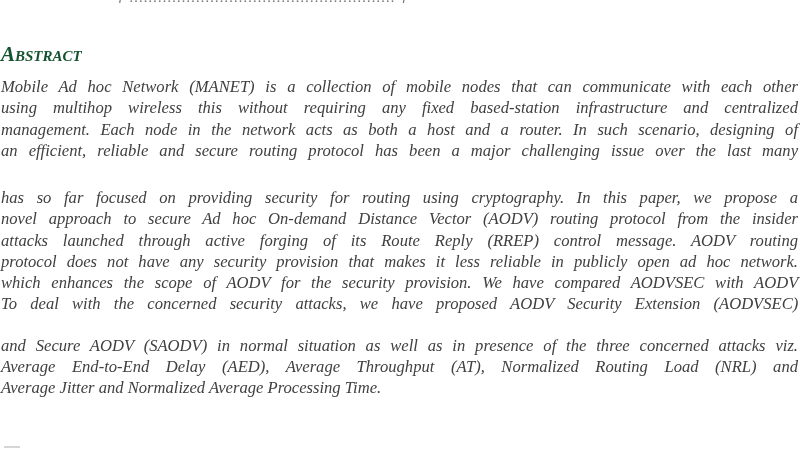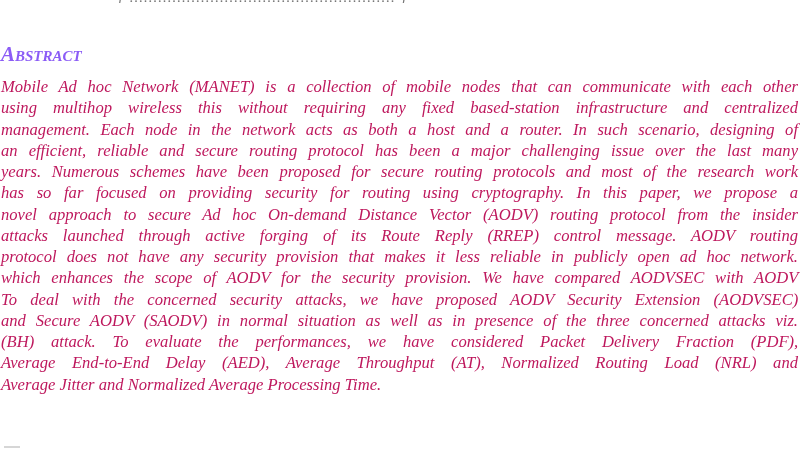--- a/index.html
+++ b/index.html
@@ -31,41 +31,41 @@
   }
   .heading {
     position: absolute;
     top: 41px;
     left: 1px;
     font-size: 21px;
     font-weight: bold;
     font-style: italic;
     font-variant: small-caps;
     letter-spacing: 0px;
-    color: #8b5cf6;
+    color: #14532d;
     margin: 0;
     line-height: 26px;
   }
   .abstract-body {
     position: absolute;
     top: 76px;
     left: 1px;
     width: 797px;
     margin: 0;
   }
   .line {
     display: block;
     font-size: 16.6px;
     font-style: italic;
     line-height: 21.25px;
     height: 21.25px;
     white-space: nowrap;
     text-align: justify;
     text-align-last: justify;
-    color: #be185d;
+    color: #404040;
   }
   .line.last {
     text-align-last: left;
   }
   .cropped-bottom {
     position: absolute;
     top: 446px;
     left: 4px;
     width: 16px;
     height: 2px;
@@ -78,26 +78,24 @@
 
 <div class="cropped-top">{ ........................................................ }</div>
 
 <h2 class="heading">Abstract</h2>
 
 <div class="abstract-body">
   <span class="line" style="display: block; width: auto; word-spacing: 6.5625px;">Mobile Ad hoc Network (MANET) is a collection of mobile nodes that can communicate with each other</span>
   <span class="line" style="display: block; width: auto; word-spacing: 11.2727px;">using multihop wireless this without requiring any fixed based-station infrastructure and centralized</span>
   <span class="line" style="display: block; width: auto; word-spacing: 6.33333px;">management. Each node in the network acts as both a host and a router. In such scenario, designing of</span>
   <span class="line" style="display: block; width: auto; word-spacing: 6.875px;">an efficient, reliable and secure routing protocol has been a major challenging issue over the last many</span>
-  <span class="line" style="display: block; width: auto; word-spacing: 6.4px;">years. Numerous schemes have been proposed for secure routing protocols and most of the research work</span>
-  <span class="line" style="display: block; width: auto; word-spacing: 8.4375px;">has so far focused on providing security for routing using cryptography. In this paper, we propose a</span>
+  <span class="line" style="display: block; width: auto; word-spacing: 8.4375px; margin-top: 26px;">has so far focused on providing security for routing using cryptography. In this paper, we propose a</span>
   <span class="line" style="display: block; width: auto; word-spacing: 7.57143px;">novel approach to secure Ad hoc On-demand Distance Vector (AODV) routing protocol from the insider</span>
   <span class="line" style="display: block; width: auto; word-spacing: 10.6923px;">attacks launched through active forging of its Route Reply (RREP) control message. AODV routing</span>
   <span class="line" style="display: block; width: auto; word-spacing: 5.88235px;">protocol does not have any security provision that makes it less reliable in publicly open ad hoc network.</span>
   <span class="line" style="display: block; width: auto; word-spacing: 6.53333px;">which enhances the scope of AODV for the security provision. We have compared AODVSEC with AODV</span>
   <span class="line" style="display: block; width: auto; word-spacing: 9.07692px;">To deal with the concerned security attacks, we have proposed AODV Security Extension (AODVSEC)</span>
-  <span class="line" style="display: block; width: auto; word-spacing: 5.70588px;">and Secure AODV (SAODV) in normal situation as well as in presence of the three concerned attacks viz.</span>
-  <span class="line" style="display: block; width: auto; word-spacing: 12.6667px;">(BH) attack. To evaluate the performances, we have considered Packet Delivery Fraction (PDF),</span>
+  <span class="line" style="display: block; width: auto; word-spacing: 5.70588px; margin-top: 20px;">and Secure AODV (SAODV) in normal situation as well as in presence of the three concerned attacks viz.</span>
   <span class="line" style="display: block; width: auto; word-spacing: 12.3636px;">Average End-to-End Delay (AED), Average Throughput (AT), Normalized Routing Load (NRL) and</span>
   <span class="line last">Average Jitter and Normalized Average Processing Time.</span>
 </div>
 
 <div class="cropped-bottom"></div>
 
 </body></html>

